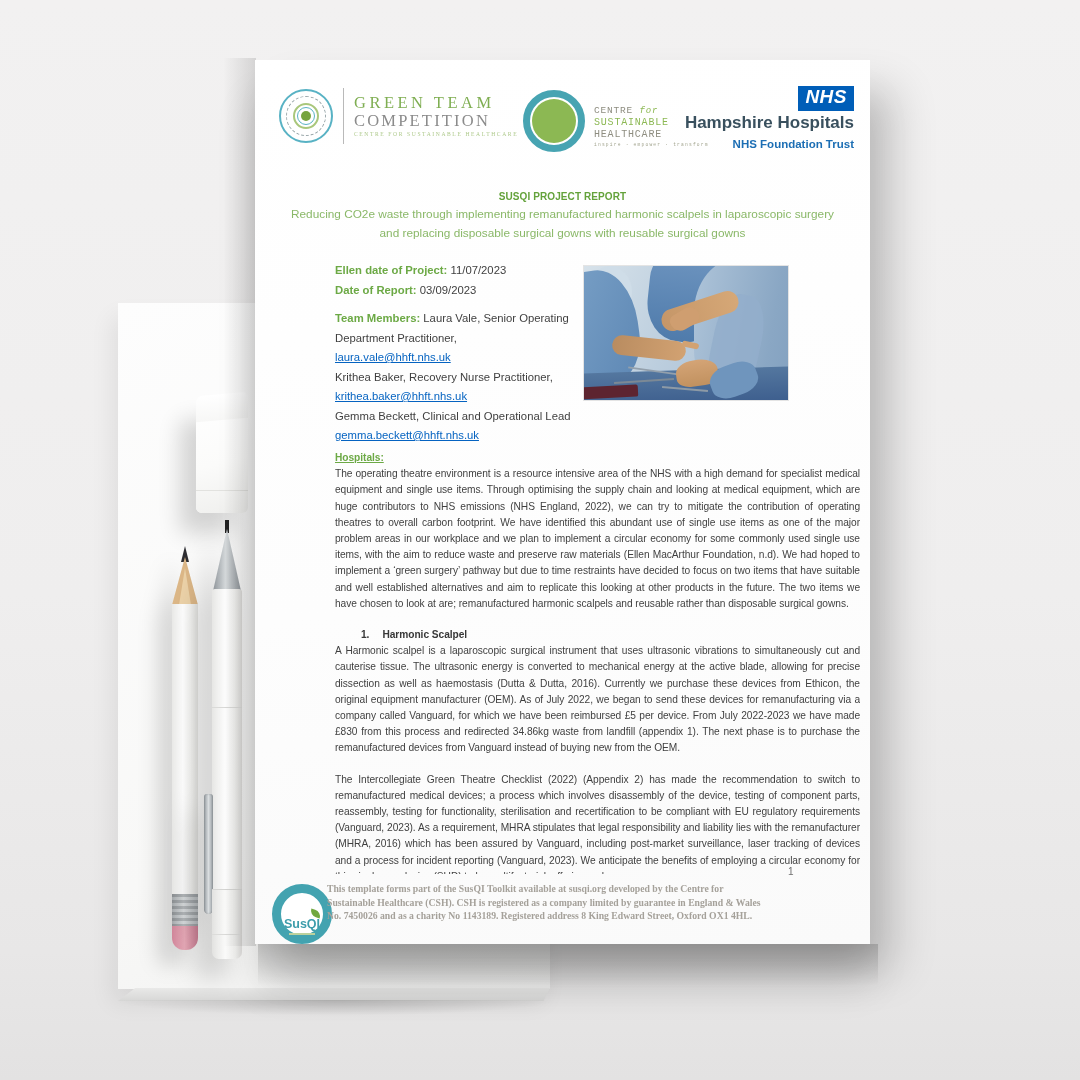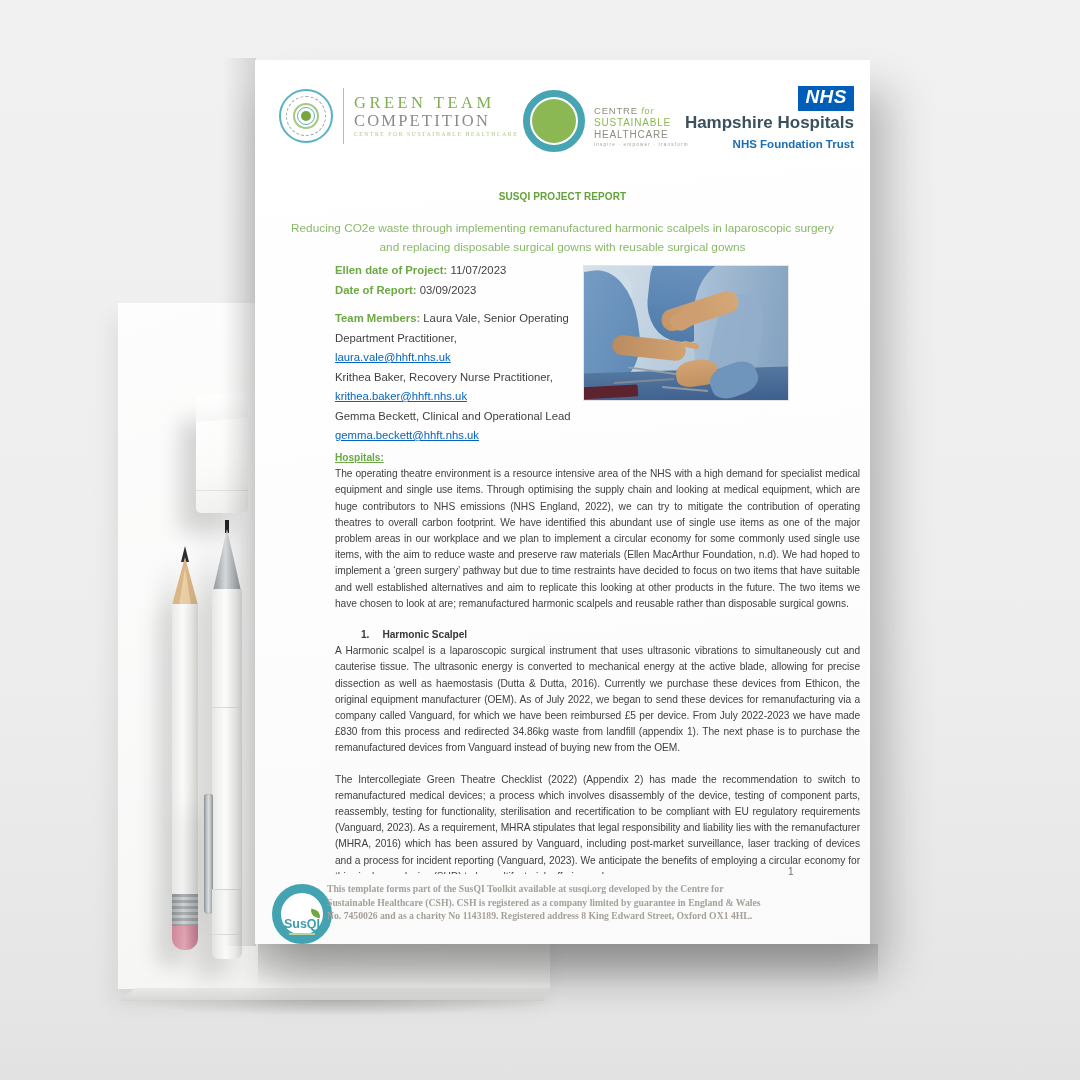--- a/index.html
+++ b/index.html
@@ -36,37 +36,37 @@
   .mandala .dot{position:absolute;inset:20px;border-radius:50%;background:#76a43e;}
   .gtc-sep{width:1px;height:56px;background:#b9b9b9;}
   .gtc-text{font-family:"Liberation Serif",serif;line-height:1.06;}
   .gtc-l1{font-size:16.5px;letter-spacing:3.5px;color:#7fae52;}
   .gtc-l2{font-size:16.5px;letter-spacing:2.2px;color:#8b8b8b;}
   .gtc-l3{font-size:5.6px;letter-spacing:1.6px;color:#aec98b;margin-top:3px;}
 
   .csh{position:absolute;left:268px;top:30px;display:flex;align-items:center;gap:9px;}
   .csh-icon{width:48px;height:48px;border-radius:50%;border:7px solid #47a4b2;background:#fff;position:relative;flex:0 0 auto;}
   .csh-icon .in{position:absolute;inset:2px;border-radius:50%;background:#8cb853;}
-  .csh-text{font-family:Liberation Sans, sans-serif;line-height:1.15;margin-top:12px;}
+  .csh-text{font-family:Liberation Mono, monospace;line-height:1.15;margin-top:12px;}
   .csh-w1{font-size:9.5px;letter-spacing:.8px;color:#8e8d80;}
   .csh-w1 i{color:#8cb853;font-size:9px;}
   .csh-w2{font-size:10px;letter-spacing:.8px;color:#8cb853;}
   .csh-w3{font-size:10px;letter-spacing:.8px;color:#8e8d80;}
   .csh-tag{font-size:4.6px;letter-spacing:1.2px;color:#a3a58f;margin-top:2px;}
 
   .nhs{position:absolute;right:16px;top:26px;text-align:right;}
   .nhs-box{display:inline-block;background:#005EB8;color:#fff;font-weight:bold;font-style:italic;
     font-size:19px;padding:1px 7px 3px 7px;letter-spacing:.5px;line-height:1.1;}
   .nhs-name{font-size:17px;font-weight:bold;color:#39505e;margin-top:3px;line-height:1.1;}
   .nhs-type{font-size:11.5px;font-weight:bold;color:#1c6eb4;margin-top:5px;line-height:1.1;}
 
   
   .title-block{position:absolute;left:0;top:131px;width:100%;text-align:center;}
   .title-main{font-size:10px;font-weight:bold;color:#64a23b;letter-spacing:.1px;}
-  .title-sub{width:544px;margin:17px auto 0;font-size:11.8px;line-height:18.5px;color:#8ab868;}
+  .title-sub{width:544px;margin:3px auto 0;font-size:11.8px;line-height:18.5px;color:#8ab868;}
 
   
   .meta{position:absolute;left:80px;top:201px;width:256px;font-size:11.3px;line-height:19.5px;color:#3f3f3f;}
   .green-label{color:#6CA945;font-weight:bold;}
   .meta p{margin:0;}
   .meta .gap{height:9px;}
   a.email{color:#0563C1;text-decoration:underline;display:inline-block;}
 
   
   .photo{position:absolute;left:329px;top:206px;width:204px;height:134px;overflow:hidden;

